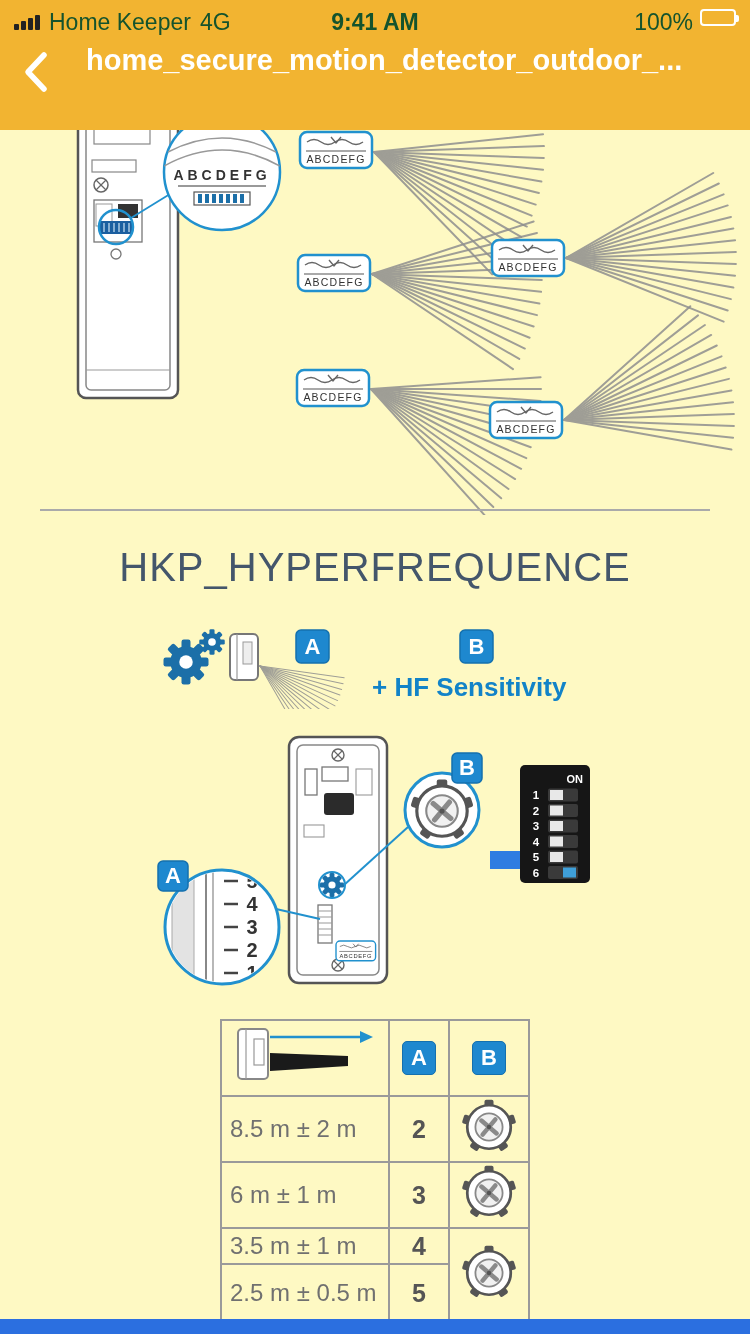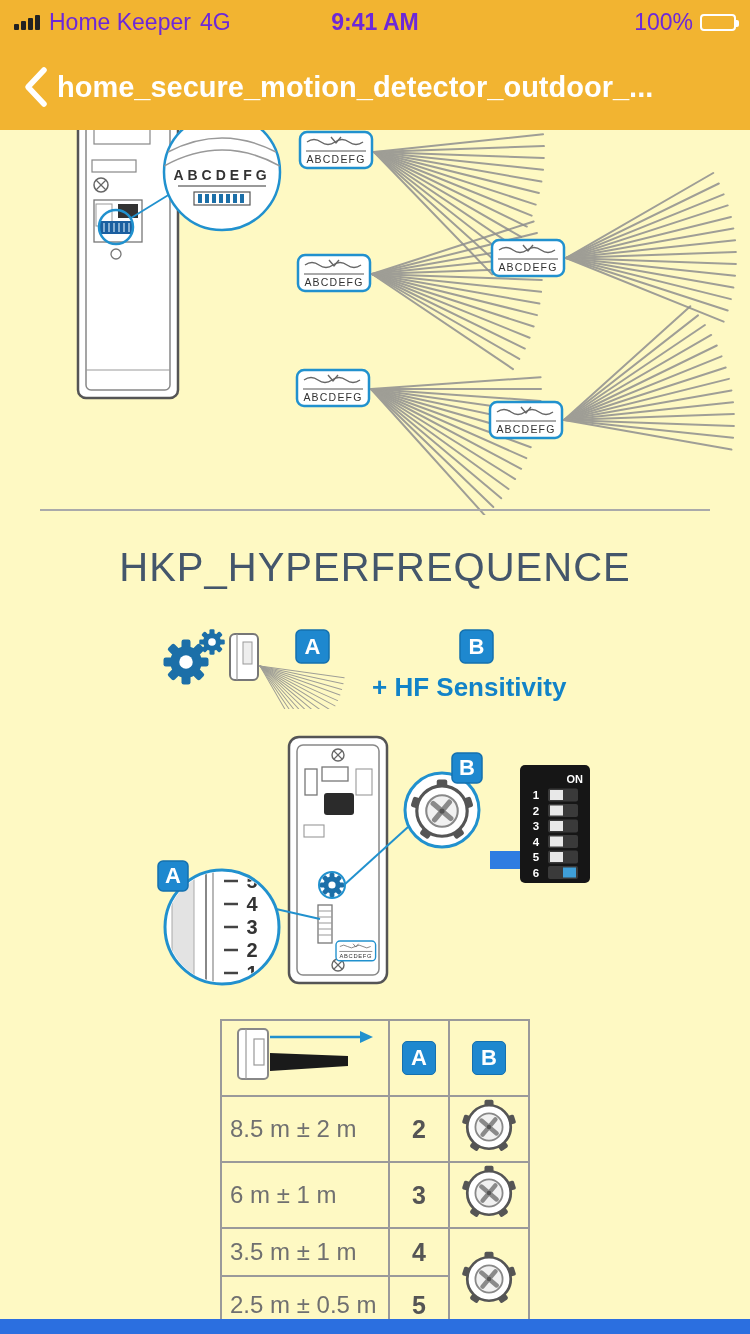--- a/index.html
+++ b/index.html
@@ -1,51 +1,51 @@
 <!DOCTYPE html>
 <html><head>
 <meta charset="utf-8">
 <style>
   *{margin:0;padding:0;box-sizing:border-box}
   html,body{width:750px;height:1334px;background:#fff;font-family:"Liberation Sans",sans-serif;overflow:hidden}
   .screen{position:relative;width:750px;height:1334px;display:flex;flex-direction:column;background:#fff}
 
   
   .hdr{background:#F2B431;flex:0 0 auto}
-  .status-bar{height:44px;display:flex;align-items:center;padding:0 14px;position:relative;color:#6d28d9;font-size:23px}
+  .status-bar{height:44px;display:flex;align-items:center;padding:0 14px;position:relative;color:#14532d;font-size:23px}
   .sb-left{display:flex;align-items:center;gap:9px}
   .signal{display:flex;align-items:flex-end;gap:2px;height:16px}
   .signal i{display:block;width:5px;background:#222;border-radius:1px}
   .signal i:nth-child(1){height:6px}.signal i:nth-child(2){height:9px}
   .signal i:nth-child(3){height:12px}.signal i:nth-child(4){height:15px}
   .sb-time{position:absolute;left:50%;transform:translateX(-50%);font-weight:700}
-  .sb-right{margin-left:auto;display:flex;align-items:center;gap:7px}
+  .sb-right{margin-left:auto;display:flex;align-items:flex-start;gap:7px}
   .battery{width:36px;height:17px;border:2px solid #fff;border-radius:4px;position:relative;padding:2px}
   .battery .lvl{width:100%;height:100%;background:#fff;border-radius:1px}
   .battery .nub{position:absolute;right:-5px;top:4px;width:3px;height:7px;background:#fff;border-radius:0 2px 2px 0}
-  .nav-bar{height:86px;display:flex;align-items:center;padding:0 16px;gap:1px}
+  .nav-bar{height:86px;display:flex;align-items:flex-start;padding:0 16px;gap:30px}
   .back-btn{display:flex;align-items:center;justify-content:center;width:40px;height:56px;cursor:pointer;flex:0 0 auto}
   .doc-title{color:#fff;font-size:29px;font-weight:700;white-space:nowrap;overflow:hidden;text-overflow:ellipsis;max-width:660px}
 
   
   .doc{flex:1 1 auto;background:#fef9c3;overflow:hidden}
   .section-title{text-align:center;margin:26px 0 14px;font-size:40px;font-weight:400;letter-spacing:1px;color:#44566B}
   svg text{font-family:"Liberation Sans",sans-serif}
   .svg-badge-rect{fill:#1E88CF;stroke:#1470AE;stroke-width:1.5}
   .svg-badge-txt{fill:#fff;font-size:22px;font-weight:bold;text-anchor:middle}
   .dip-num{fill:#fff;font-size:11.5px;font-weight:bold;text-anchor:middle}
   .scale-num{fill:#333;font-size:20px;font-weight:bold;text-anchor:middle}
 
   
   .range-table{border-collapse:collapse;margin:28px auto 0}
   .range-table td{border:2px solid #9a9a9a;vertical-align:middle}
   .range-table .c-range{width:168px;padding-left:8px;font-size:24px;color:#707070}
   .range-table .c-val{width:60px;text-align:center;font-size:25px;font-weight:700;color:#555}
   .range-table .c-dial{width:80px;text-align:center}
-  .row-hdr{height:76px}.row-big{height:66px}.row-sm1{height:48px}.row-sm2{height:58px}
+  .row-hdr{height:76px}.row-big{height:66px}.row-sm1{height:36px}.row-sm2{height:58px}
   .badge{display:inline-flex;width:34px;height:34px;align-items:center;justify-content:center;background:#1E88CF;border:1.5px solid #1470AE;border-radius:5px;color:#fff;font-size:22px;font-weight:700}
   .hdr-cells{text-align:center}
 
   .bottom-bar{position:absolute;left:0;bottom:0;width:750px;height:15px;background:#2B6FE0}
 </style>
 </head>
 <body>
 
 <div class="screen">
 

